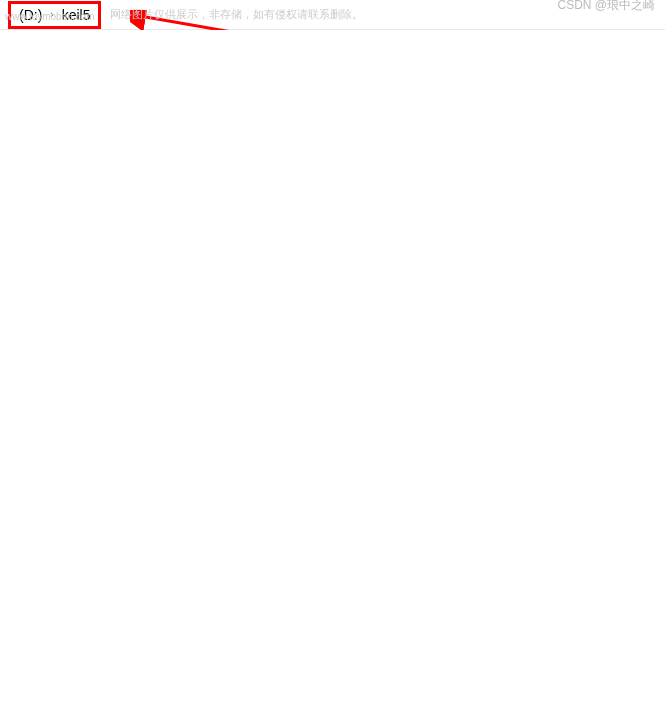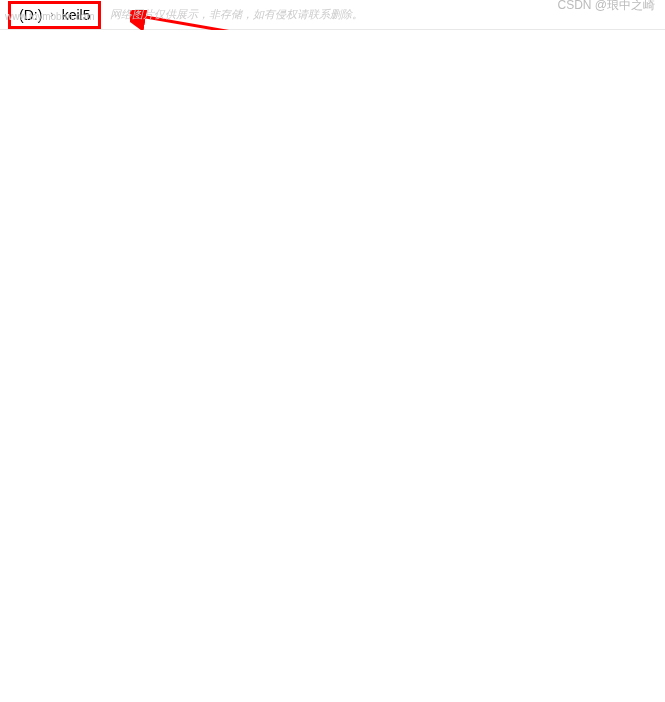--- a/index.html
+++ b/index.html
@@ -27,21 +27,21 @@
     .sel { background: #3399ff; color: #fff; }
     
     .side-icons { position: absolute; left: 20px; top: 115px; width: 18px; display: flex; flex-direction: column; gap: 10px; }
     .folder-icon, .file-icon { width: 16px; height: 14px; }
     
     .arrow1 { position: absolute; left: 130px; top: 10px; pointer-events: none; }
     .arrow2 { position: absolute; left: 245px; top: 315px; pointer-events: none; }
     
     .watermark-left { position: absolute; left: 5px; bottom: 8px; font-size: 10px; color: #ccc; }
     .watermark-right { position: absolute; right: 10px; bottom: 16px; font-size: 12px; color: #bbb; }
-    .footer-note { position: absolute; left: 110px; bottom: 8px; font-size: 11px; color: #ccc; font-style: italic; }
+    .footer-note { position: absolute; left: 110px; bottom: 8px; font-size: 11px; color: #ccc; }
     .genju { position: absolute; left: 0; bottom: 28px; font-size: 15px; color: #333; }
     .ff70 { position: absolute; left: 0; top: 540px; font-size: 14px; color: #888; background: #f2f2f2; padding: 4px 2px; }
   </style>
 </head>
 <body>
 
 <div class="breadcrumb">
   <span class="breadcrumb-box">
     <span class="breadcrumb-item">(D:)</span>
     <span class="breadcrumb-sep">›</span>

